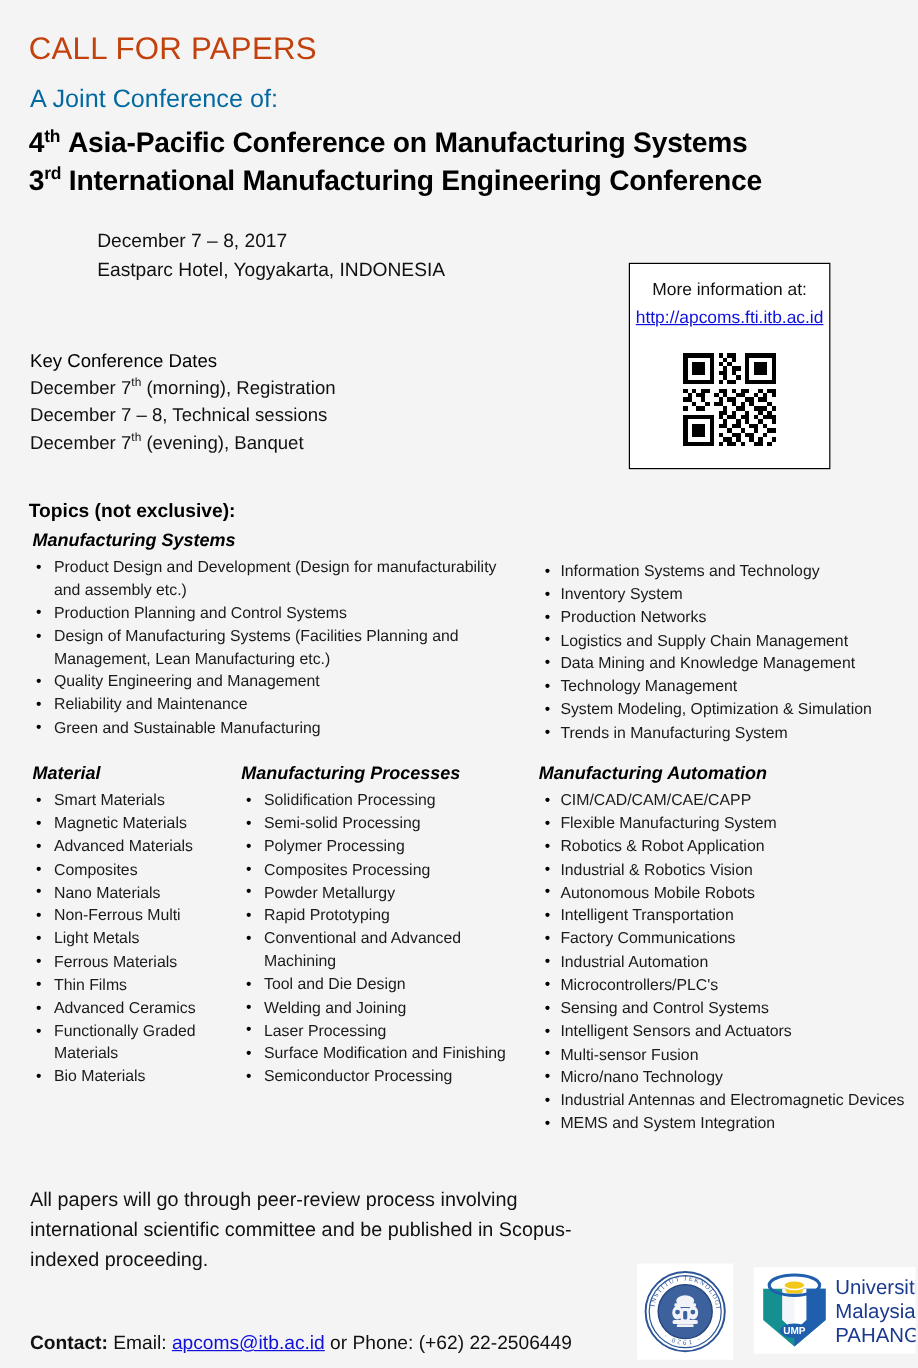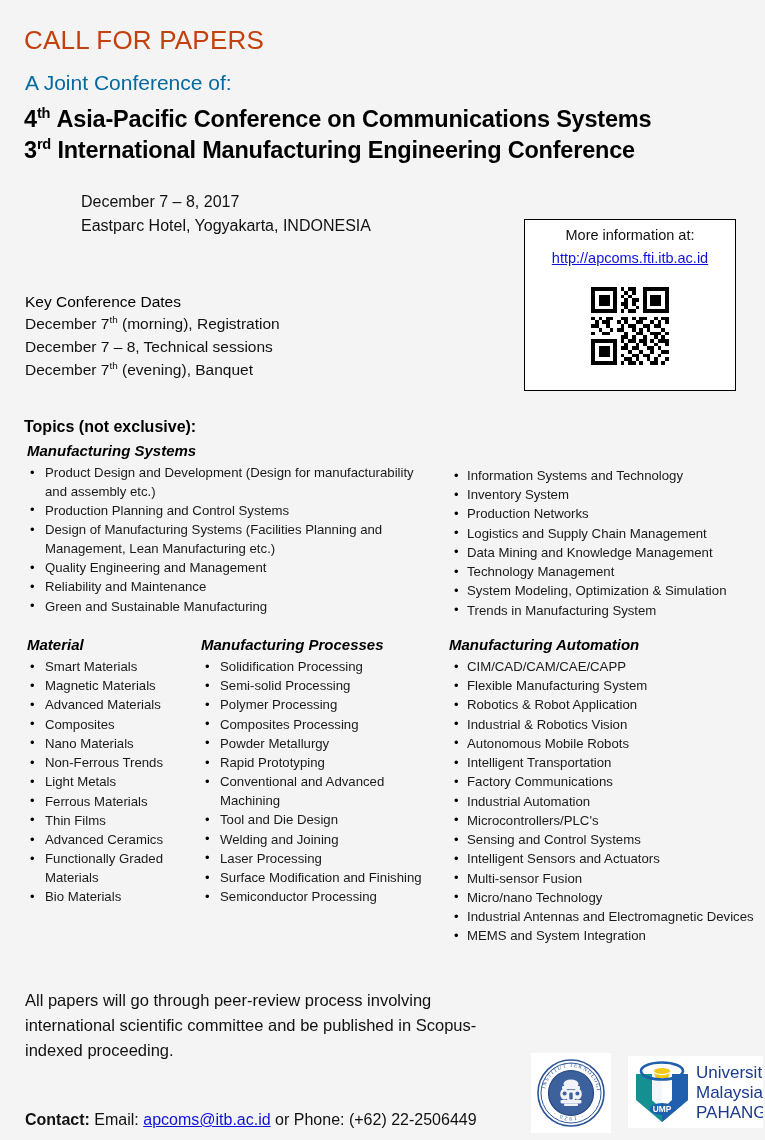--- a/index.html
+++ b/index.html
@@ -65,27 +65,27 @@
     line-height: 1.47;
     color: #111;
     margin-left: 48px;
   }
 
   
   .info-box {
     position: absolute;
     left: 524px;
     top: 219px;
-    width: 212px;
+    width: 168px;
     height: 172px;
     background: #ffffff;
     border: 1.5px solid #000000;
     box-sizing: border-box;
     text-align: center;
-    padding-top: 5px;
+    padding-top: 12px;
   }
   .info-box .info-label {
     font-size: 14.5px;
     color: #111;
     display: block;
     line-height: 1.5;
   }
   .info-box .info-url {
     font-size: 14.5px;
     color: #1010dd;
@@ -230,21 +230,21 @@
 </style>
 </head>
 <body>
 
 <div class="page">
 
   <div class="cfp-title">CALL FOR PAPERS</div>
   <div class="joint-line">A Joint Conference of:</div>
 
   <div class="conf-title">
-    <div><span>4</span><span class="ord">th</span>&nbsp;<span>Asia-Pacific Conference on Communications Systems</span></div>
+    <div><span>4</span><span class="ord">th</span>&nbsp;<span>Asia-Pacific Conference on Manufacturing Systems</span></div>
     <div><span>3</span><span class="ord">rd</span>&nbsp;<span>International Manufacturing Engineering Conference</span></div>
   </div>
 
   <div class="venue">
     <div>December 7 – 8, 2017</div>
     <div>Eastparc Hotel, Yogyakarta, INDONESIA</div>
   </div>
 
   <div class="info-box">
     <span class="info-label">More information at:</span>
@@ -405,21 +405,21 @@
   </div>
 
   <div class="col-material">
     <div class="sec-head">Material</div>
     <ul class="topic-list">
         <li>Smart Materials</li>
         <li>Magnetic Materials</li>
         <li>Advanced Materials</li>
         <li>Composites</li>
         <li>Nano Materials</li>
-        <li>Non-Ferrous Trends</li>
+        <li>Non-Ferrous Multi</li>
         <li>Light Metals</li>
         <li>Ferrous Materials</li>
         <li>Thin Films</li>
         <li>Advanced Ceramics</li>
         <li>Functionally Graded Materials</li>
         <li>Bio Materials</li>
       </ul>
   </div>
 
   <div class="col-processes">

